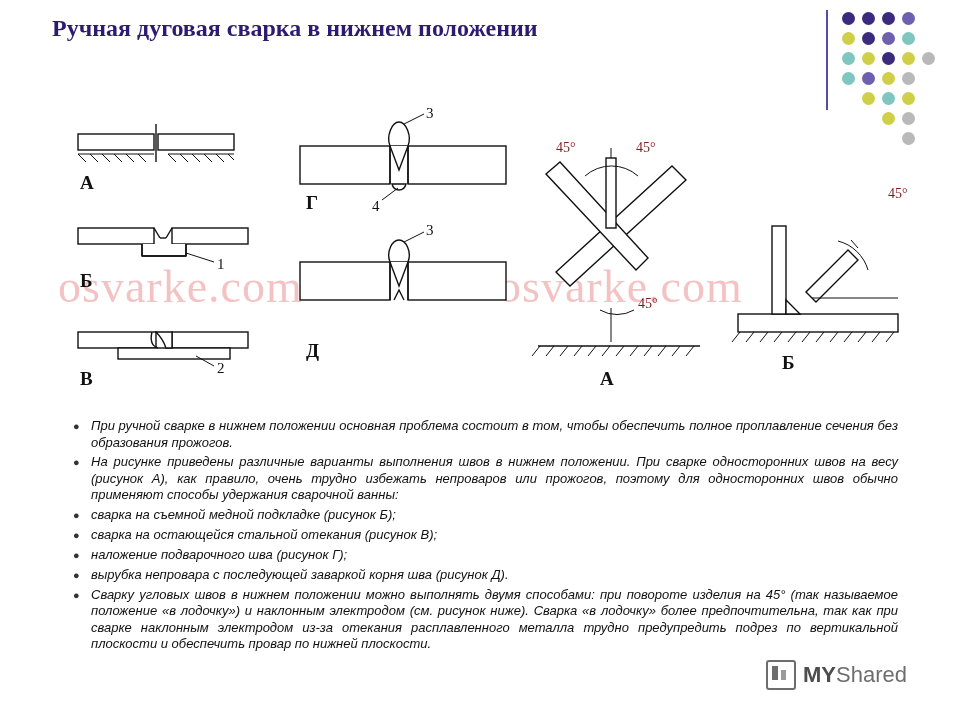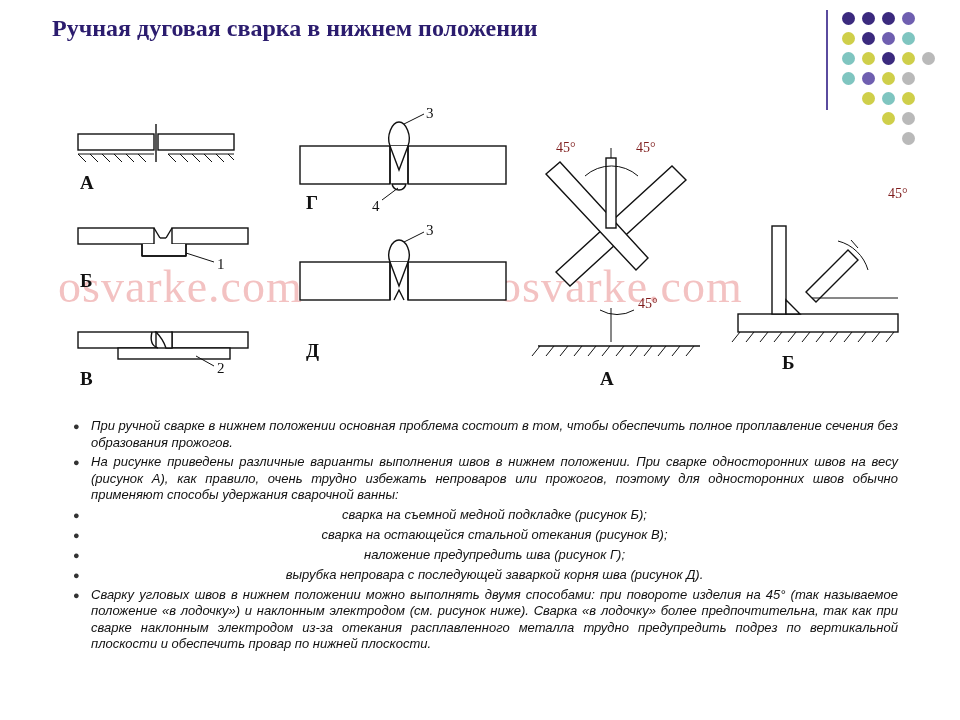--- a/index.html
+++ b/index.html
@@ -113,21 +113,21 @@
     font-size: 11px;
     line-height: 17px;
     padding-left: 3px;
   }
   .bullet-text {
     flex: 1 1 auto;
     font-style: italic;
     font-size: 13px;
     line-height: 16.5px;
     color: #111;
-    text-align: center;
+    text-align: left;
   }
   .bullet-text.justify { text-align: justify; }
   
   .footer-logo {
     position: absolute;
     left: 766px;
     top: 660px;
     display: flex;
     align-items: center;
     gap: 7px;
@@ -371,29 +371,35 @@
       <div class="bullet-text">сварка на съемной медной подкладке (рисунок Б);</div>
     </div>
 
     <div class="bullet-row">
       <div class="bullet-mark">●</div>
       <div class="bullet-text">сварка на остающейся стальной отекания  (рисунок В);</div>
     </div>
 
     <div class="bullet-row">
       <div class="bullet-mark">●</div>
-      <div class="bullet-text">наложение предупредить шва (рисунок Г);</div>
+      <div class="bullet-text">наложение подварочного шва (рисунок Г);</div>
     </div>
 
     <div class="bullet-row">
       <div class="bullet-mark">●</div>
       <div class="bullet-text">вырубка непровара с последующей заваркой корня шва (рисунок Д).</div>
     </div>
 
     <div class="bullet-row">
       <div class="bullet-mark">●</div>
       <div class="bullet-text justify">Сварку угловых швов в нижнем положении можно выполнять двумя способами: при повороте изделия на 45° (так называемое положение «в лодочку») и наклонным электродом (см. рисунок ниже). Сварка «в лодочку» более предпочтительна, так как при сварке наклонным электродом из-за отекания расплавленного металла трудно предупредить подрез по вертикальной плоскости и обеспечить провар по нижней плоскости.</div>
     </div>
 
   </div>
 
+  <div class="footer-logo">
+    <div class="logo-mark"></div>
+    <div class="logo-text">
+      <b>MY</b><span>Shared</span>
+    </div>
+  </div>
 
 </div>
 
 </body></html>

